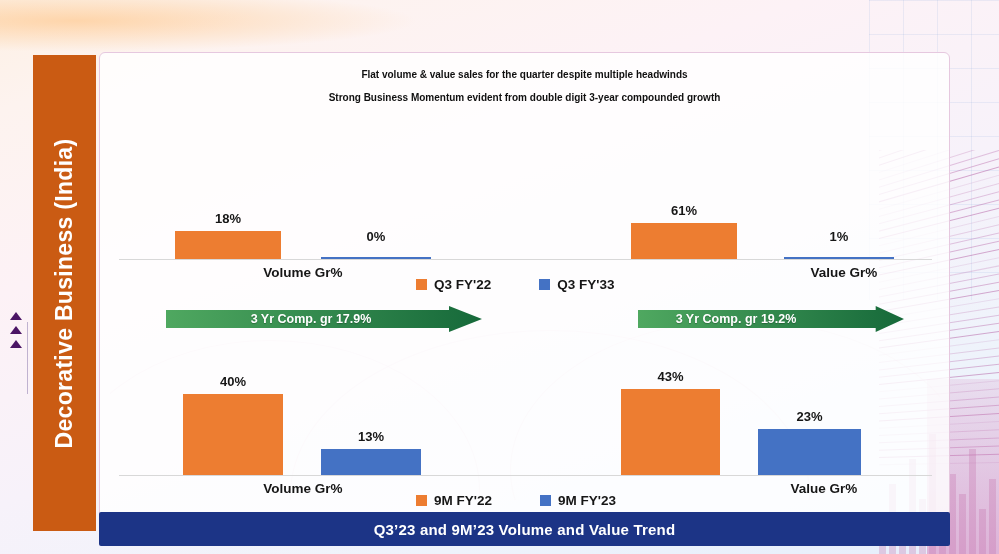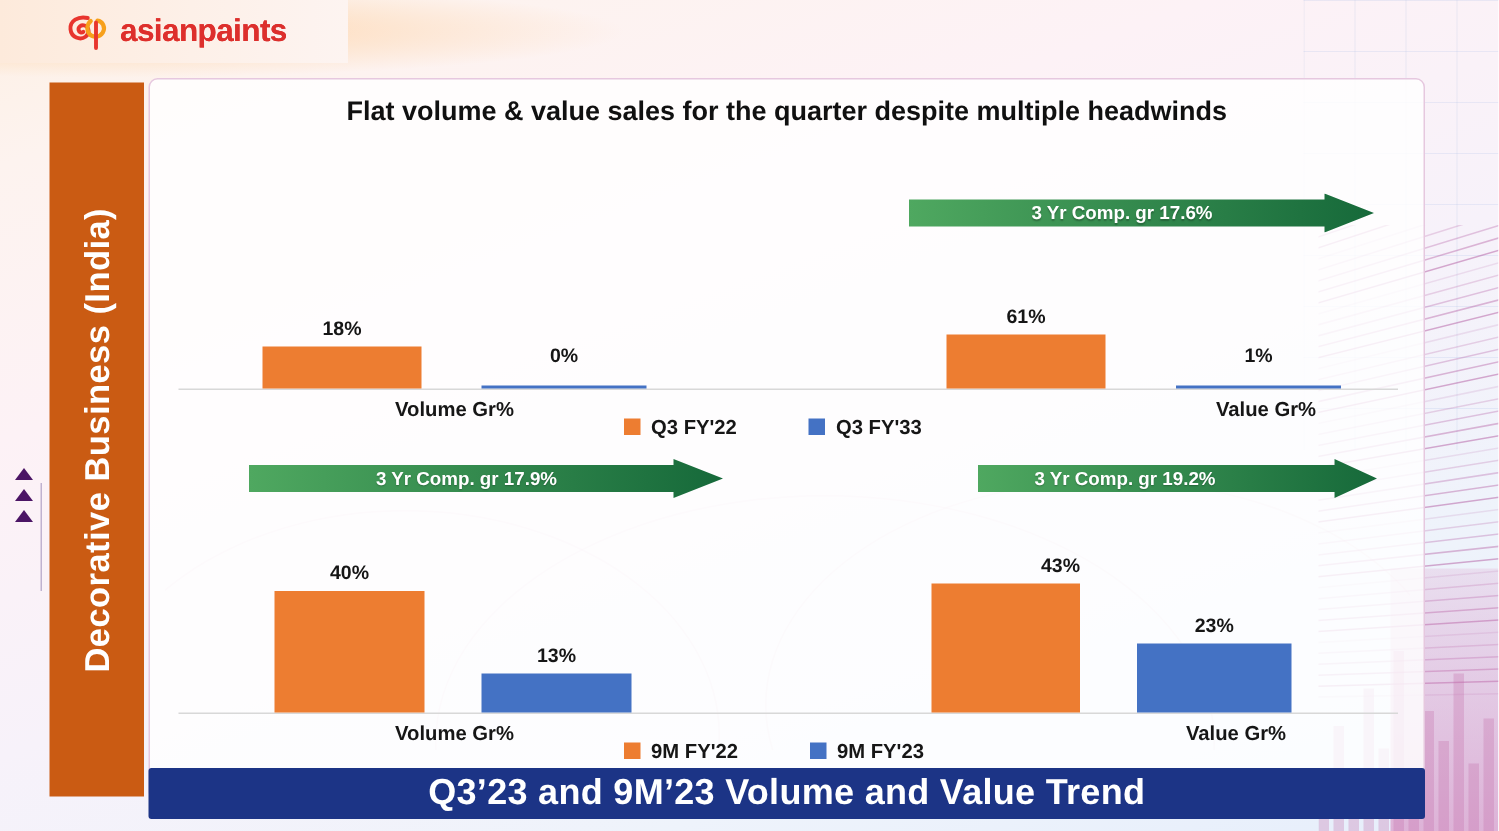--- a/index.html
+++ b/index.html
@@ -100,21 +100,21 @@
     border: 1px solid #e6c8df;
     border-radius: 6px;
     overflow: hidden;
   }
   .card-inner { position: relative; width: 100%; height: 100%; }
 
   .headline {
     position: absolute; left: 0; top: 10px; width: 100%;
     text-align: center; color: #101010;
   }
-  .headline div { font-size: 18px; font-weight: bold; line-height: 23px; }
+  .headline div { font-size: 10px; font-weight: bold; line-height: 23px; }
 
   
   .arrow { position: absolute; height: 26px; display:block; }
   .arrow svg { display: block; width: 100%; height: 100%; }
   .arrow .lbl {
     position: absolute; top: 0; height: 26px; left: 0; right: 26px;
     display: flex; align-items: center; justify-content: center;
     color: #ffffff; font-size: 12.5px; font-weight: bold;
     text-shadow: 0 1px 1px rgba(0,0,0,.25);
   }
@@ -141,21 +141,21 @@
   .legend-swatch { width: 11px; height: 11px; display:block; }
   .legend-text { font-size: 13.5px; font-weight: bold; color: #161616; }
 
   
   .banner {
     position: absolute; left: 99px; top: 512px; width: 851px; height: 34px;
     background: #1c3486;
     display: flex; align-items: center; justify-content: center;
     border-radius: 2px;
   }
-  .banner span { color:#fff; font-size: 24px; font-weight: bold; letter-spacing:.2px;text-align:right; }
+  .banner span { color:#fff; font-size: 15px; font-weight: bold; letter-spacing:.2px;text-align:right; }
 </style>
 </head>
 <body>
 
 <div id="slide">
 
   <div class="deco-topglow"></div>
   <div class="deco-grid"></div>
   <div class="deco-rays" id="rays">
       <i style="top: 0px; transform: rotate(-20deg); opacity: 0.25;"></i>
@@ -226,55 +226,34 @@
     <div class="deco-ring" style="left:400px;bottom:-120px;width:460px;height:300px"></div>
   </div>
 
   <div class="left-ticks">
     <i></i>
       <i></i>
       <i></i>
   </div>
   <div class="left-line"></div>
 
-  <div class="logo-bar">
-    <span class="logo-mark">
-      <svg viewBox="0 0 34 26" width="34" height="26" aria-hidden="true">
-        <path d="M14.5 4 C8 2.5, 2.5 6, 3 11.5 C3.5 17, 9.5 19, 13 16.5 C16 14.3, 15.5 10, 12.5 9 C10 8.2, 8 10, 8.4 12 C8.7 13.6, 10.5 14.2, 11.6 13.2" fill="none" stroke="#E8352E" stroke-width="2.6" stroke-linecap="round"></path>
-        <path d="M16.5 6 C14 8, 13.5 12, 15.5 14.5 C17.8 17.4, 22.5 17, 24.5 13.8 C26.5 10.5, 24.5 6, 21 5.7" fill="none" stroke="#F7A01B" stroke-width="2.8" stroke-linecap="round"></path>
-        <path d="M20 7 L20 24" fill="none" stroke="#E8352E" stroke-width="2.6" stroke-linecap="round"></path>
-      </svg>
-    </span>
-    <span class="logo-text">asianpaints</span>
-  </div>
 
   <div class="side-label">
     <span>Decorative Business (India)</span>
   </div>
 
   <div class="card">
    <div class="card-inner">
 
     <div class="headline">
       <div>Flat volume &amp; value sales for the quarter despite multiple headwinds</div>
-    </div>
-
-
-    <div class="arrow" style="left:506px; top:76px; width:310px;">
-      <svg viewBox="0 0 310 26" preserveAspectRatio="none" aria-hidden="true">
-        <defs>
-              <linearGradient id="ga2" x1="0" y1="0" x2="1" y2="0">
-          <stop offset="0" stop-color="#4fa860"></stop>
-                <stop offset="1" stop-color="#16693a"></stop>
-        </linearGradient>
-            </defs>
-        <path d="M0 4 H277 V0 L310 13 L277 26 V22 H0 Z" fill="url(#ga2)"></path>
-      </svg>
-      <span class="lbl">3 Yr Comp. gr 17.6%</span>
-    </div>
+      <div>Strong Business Momentum evident from double digit 3-year compounded growth</div>
+    </div>
+
+
 
     <div class="chart" style="left:19px; top:150px; width:813px; height:56px;">
       <div class="axis" style="top:56px;"></div>
 
       <div class="bar" style="left:56px; width:106px; height:28px; background:#ED7D31;"></div>
       <div class="bar-lbl" style="left:56px; width:106px; top:8px;">18%</div>
 
       <div class="bar" style="left:202px; width:110px; height:2px; background:#4472C4;"></div>
       <div class="bar-lbl" style="left:202px; width:110px; top:26px;">0%</div>
 
@@ -306,21 +285,21 @@
               <linearGradient id="ga3" x1="0" y1="0" x2="1" y2="0">
           <stop offset="0" stop-color="#4fa860"></stop>
                 <stop offset="1" stop-color="#16693a"></stop>
         </linearGradient>
             </defs>
         <path d="M0 4 H283 V0 L316 13 L283 26 V22 H0 Z" fill="url(#ga3)"></path>
       </svg>
       <span class="lbl">3 Yr Comp. gr 17.9%</span>
     </div>
 
-    <div class="arrow" style="left:508px; top:253px; width:310px;padding-left:44px;">
+    <div class="arrow" style="left:494px; top:253px; width:310px;padding-left:44px;">
       <svg viewBox="0 0 310 26" preserveAspectRatio="none" aria-hidden="true">
         <defs>
               <linearGradient id="ga4" x1="0" y1="0" x2="1" y2="0">
           <stop offset="0" stop-color="#4fa860"></stop>
                 <stop offset="1" stop-color="#16693a"></stop>
         </linearGradient>
             </defs>
         <path d="M0 4 H277 V0 L310 13 L277 26 V22 H0 Z" fill="url(#ga4)"></path>
       </svg>
       <span class="lbl">3 Yr Comp. gr 19.2%</span>
@@ -331,21 +310,21 @@
 
       <div class="bar" style="left:64px; width:100px; height:81px; background:#ED7D31;"></div>
       <div class="bar-lbl" style="left:64px; width:100px; top:1px;">40%</div>
 
       <div class="bar" style="left:202px; width:100px; height:26px; background:#4472C4;"></div>
       <div class="bar-lbl" style="left:202px; width:100px; top:56px;">13%</div>
 
       <div class="cat-lbl" style="left:56px; width:256px; top:108px;">Volume Gr%</div>
 
       <div class="bar" style="left:502px; width:99px; height:86px; background:#ED7D31;"></div>
-      <div class="bar-lbl" style="left:502px; width:99px; top:-4px;text-align:right;">43%</div>
+      <div class="bar-lbl" style="left:502px; width:99px; top:-4px;">43%</div>
 
       <div class="bar" style="left:639px; width:103px; height:46px; background:#4472C4;"></div>
       <div class="bar-lbl" style="left:639px; width:103px; top:36px;">23%</div>
 
       <div class="cat-lbl" style="left:620px; width:170px; top:108px;">Value Gr%</div>
     </div>
 
     <div class="legend" style="left:316px; top:440px;">
       <span class="legend-item">
         <i class="legend-swatch" style="background:#ED7D31"></i>

